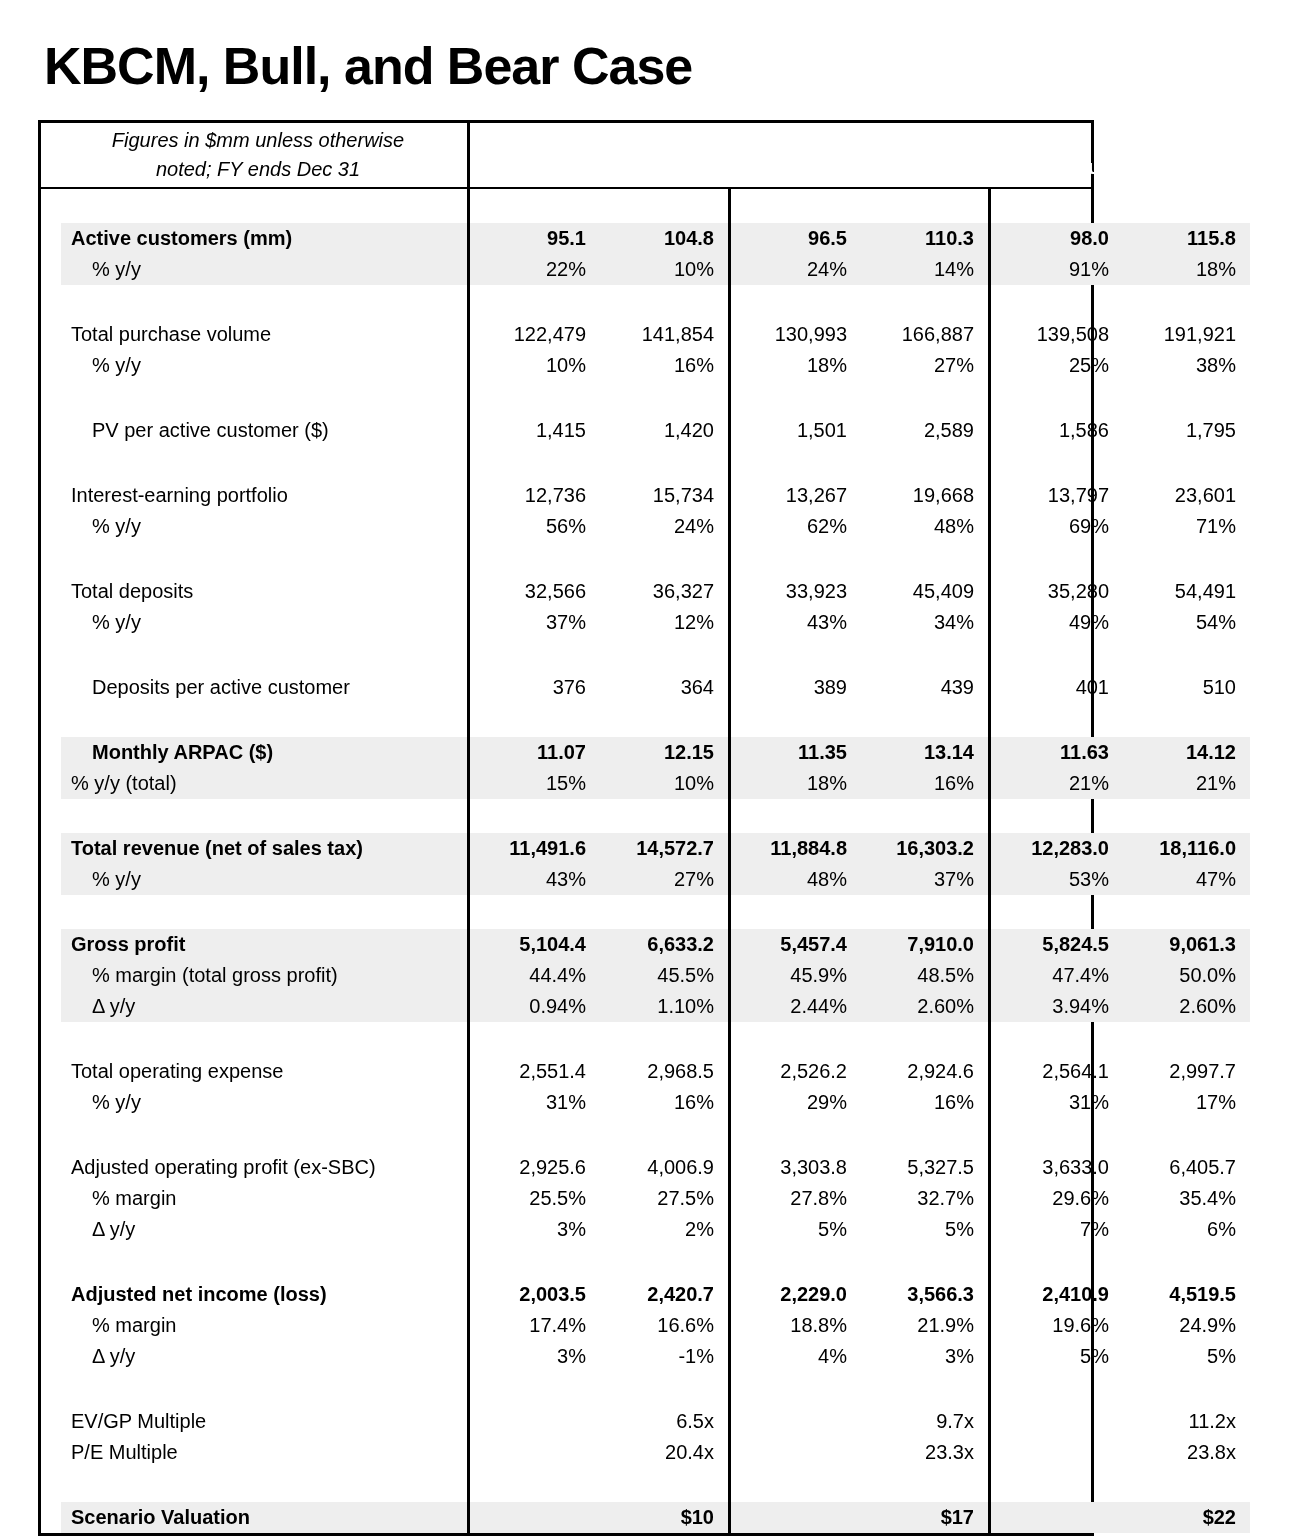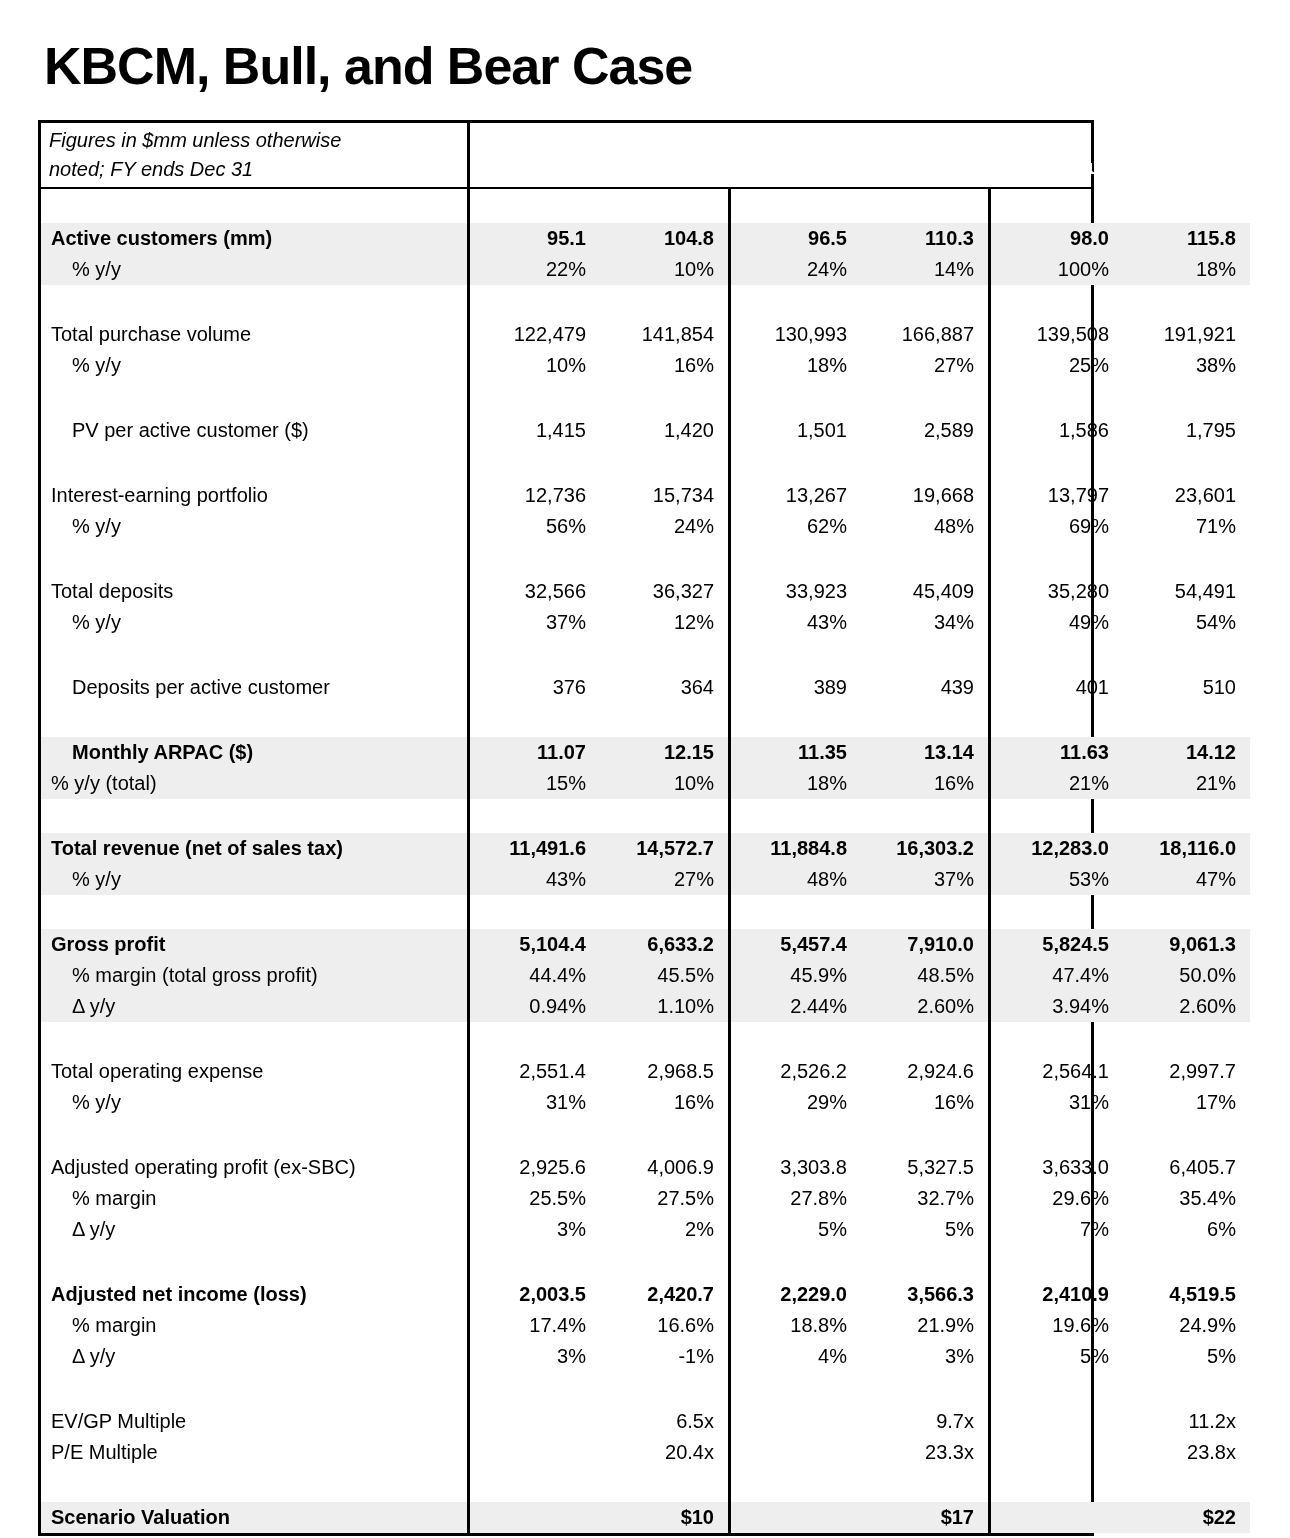--- a/index.html
+++ b/index.html
@@ -23,20 +23,21 @@
     white-space: nowrap;
   }
   .fin-table {
     position: absolute;
     left: 38px;
     top: 120px;
     width: 1056px;
     box-sizing: border-box;
     border: 3px solid #000000;
     background: #ffffff;
+    text-align: center;
   }
   .thead {
     display: grid;
     grid-template-columns: 429px 130px 131px 130px 130px 132px 127px;
     grid-template-rows: 33px 31px;
     border-bottom: 2px solid #000000;
   }
   .corner {
     grid-column: 1;
     grid-row: 1 / 3;
@@ -72,21 +73,21 @@
   }
   .trow.spacer { height: 34px; }
   .cell {
     display: flex;
     align-items: center;
     font-size: 20px;
     box-sizing: border-box;
     overflow: hidden;
     white-space: nowrap;
   }
-  .lab { padding-left: 10px; justify-content: flex-start; }
+  .lab { padding-left: 10px; justify-content: flex-start; margin-left: 20px; }
   .lab.i1 { padding-left: 31px; }
   .lab.i2 { }
   .val { justify-content: flex-end; padding-right: 14px; }
   .sep { border-right: 3px solid #000000; }
   .trow.shaded .cell { background: #EEEEEE; }
   .trow.bold .cell { font-weight: bold; }
 </style>
 </head>
 <body>
 
@@ -130,21 +131,21 @@
           <div class="cell val sep">110.3</div>
           <div class="cell val">98.0</div>
           <div class="cell val">115.8</div>
         </div>
         <div class="trow shaded">
           <div class="cell lab sep i1">% y/y</div>
           <div class="cell val">22%</div>
           <div class="cell val sep">10%</div>
           <div class="cell val">24%</div>
           <div class="cell val sep">14%</div>
-          <div class="cell val">100%</div>
+          <div class="cell val">91%</div>
           <div class="cell val">18%</div>
         </div>
         <div class="trow spacer">
           <div class="cell lab sep i0"></div>
           <div class="cell val"></div>
           <div class="cell val sep"></div>
           <div class="cell val"></div>
           <div class="cell val sep"></div>
           <div class="cell val"></div>
           <div class="cell val"></div>

